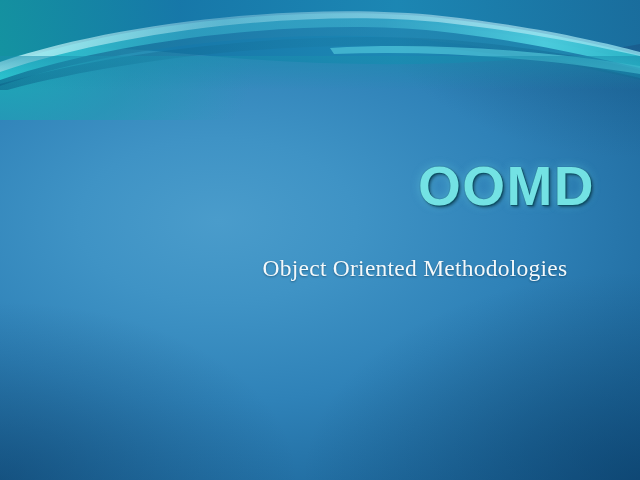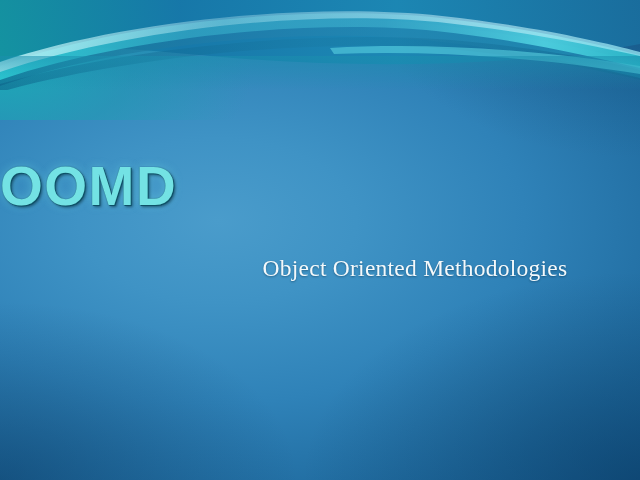--- a/index.html
+++ b/index.html
@@ -63,20 +63,21 @@
     height: 90px;
   }
   .wave-band svg { display: block; }
 
   
   .title-block {
     position: absolute;
     left: 0;
     top: 158px;
     width: 595px;
+    text-align: right;
   }
   .slide-title {
     display: inline-block;
     margin: 0;
     font-family: "Liberation Sans", sans-serif;
     font-size: 55px;
     font-weight: bold;
     letter-spacing: 1.5px;
     line-height: 1.05;
     color: #73e2e4;

